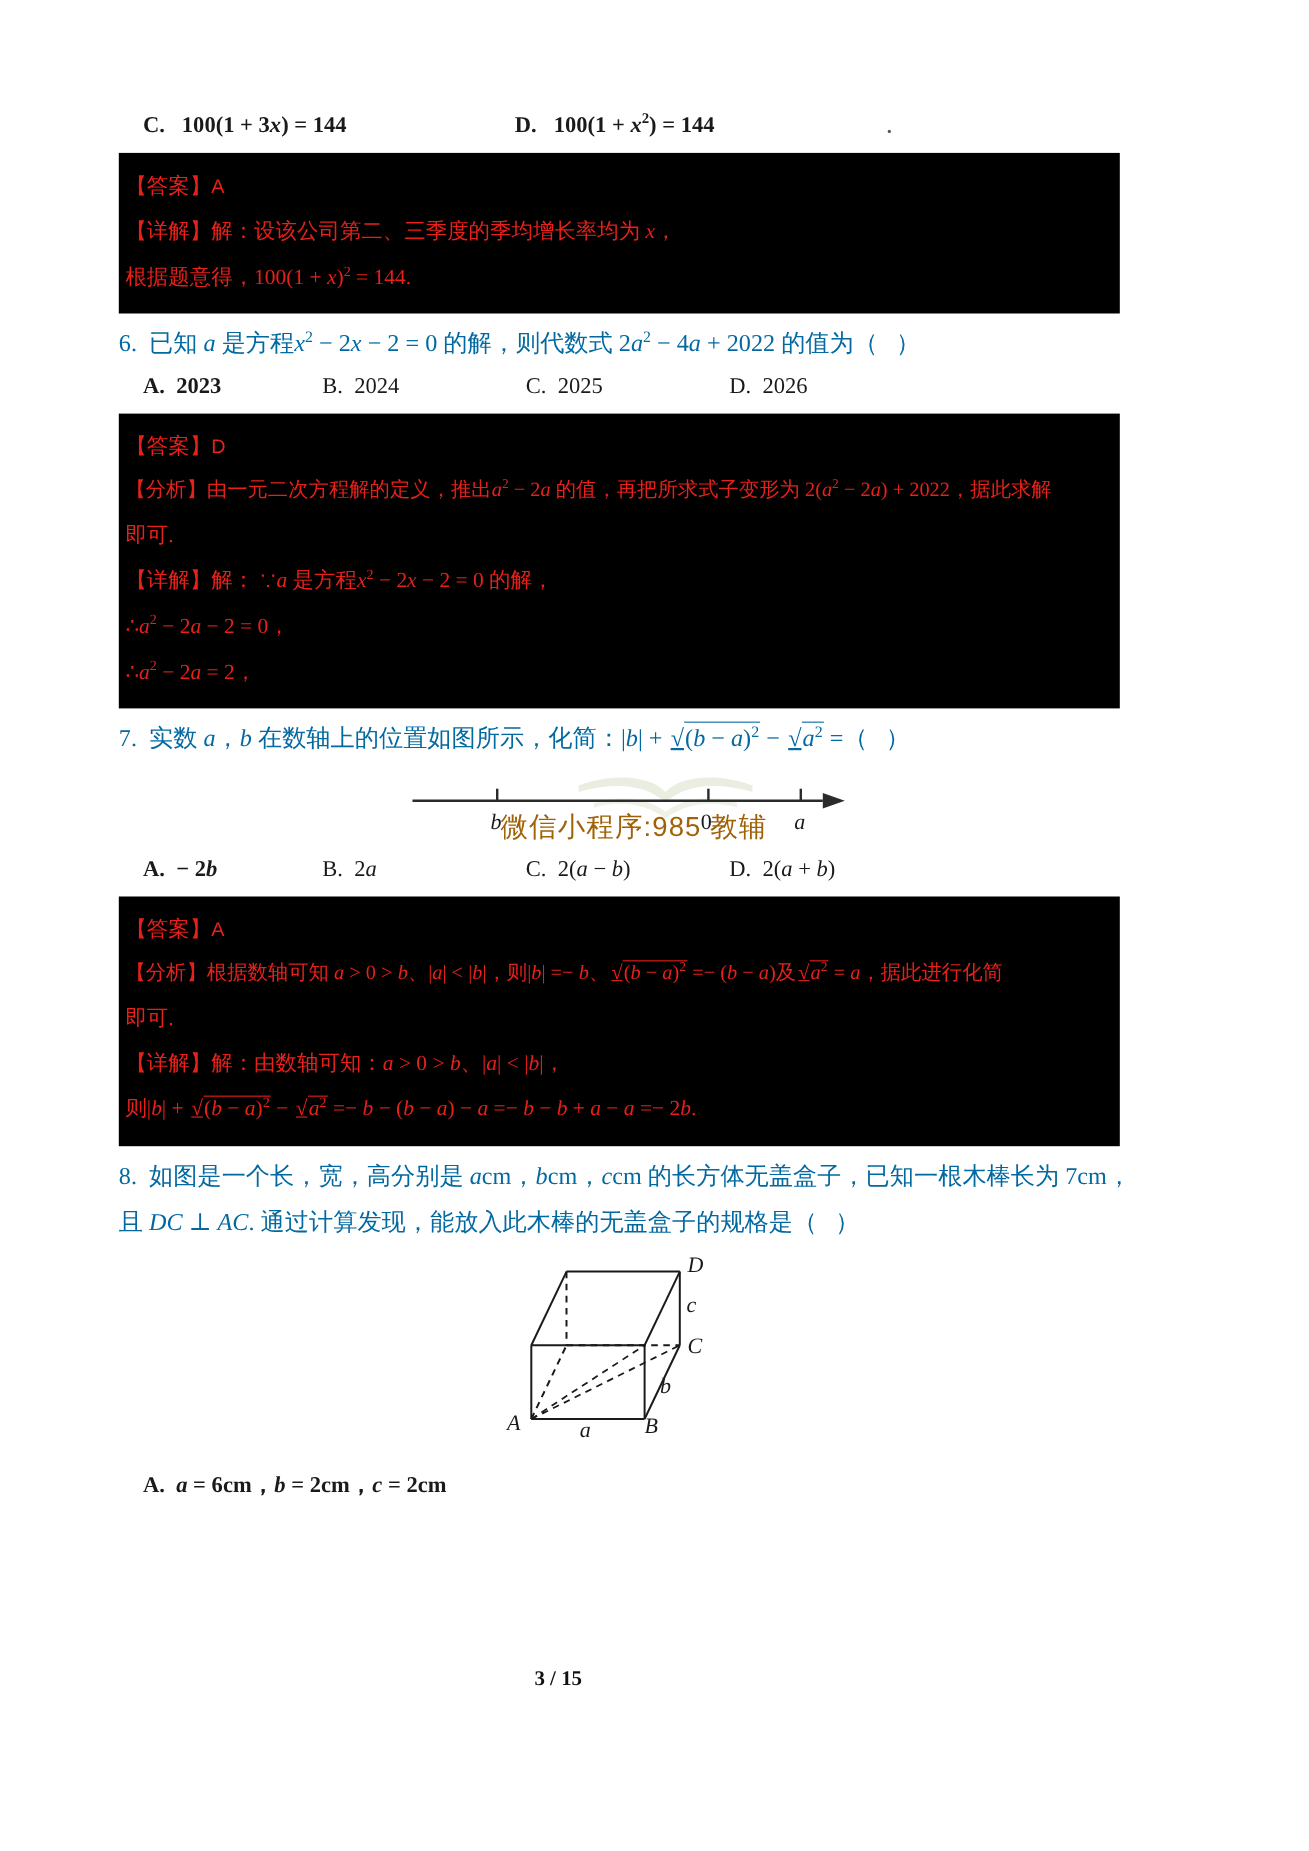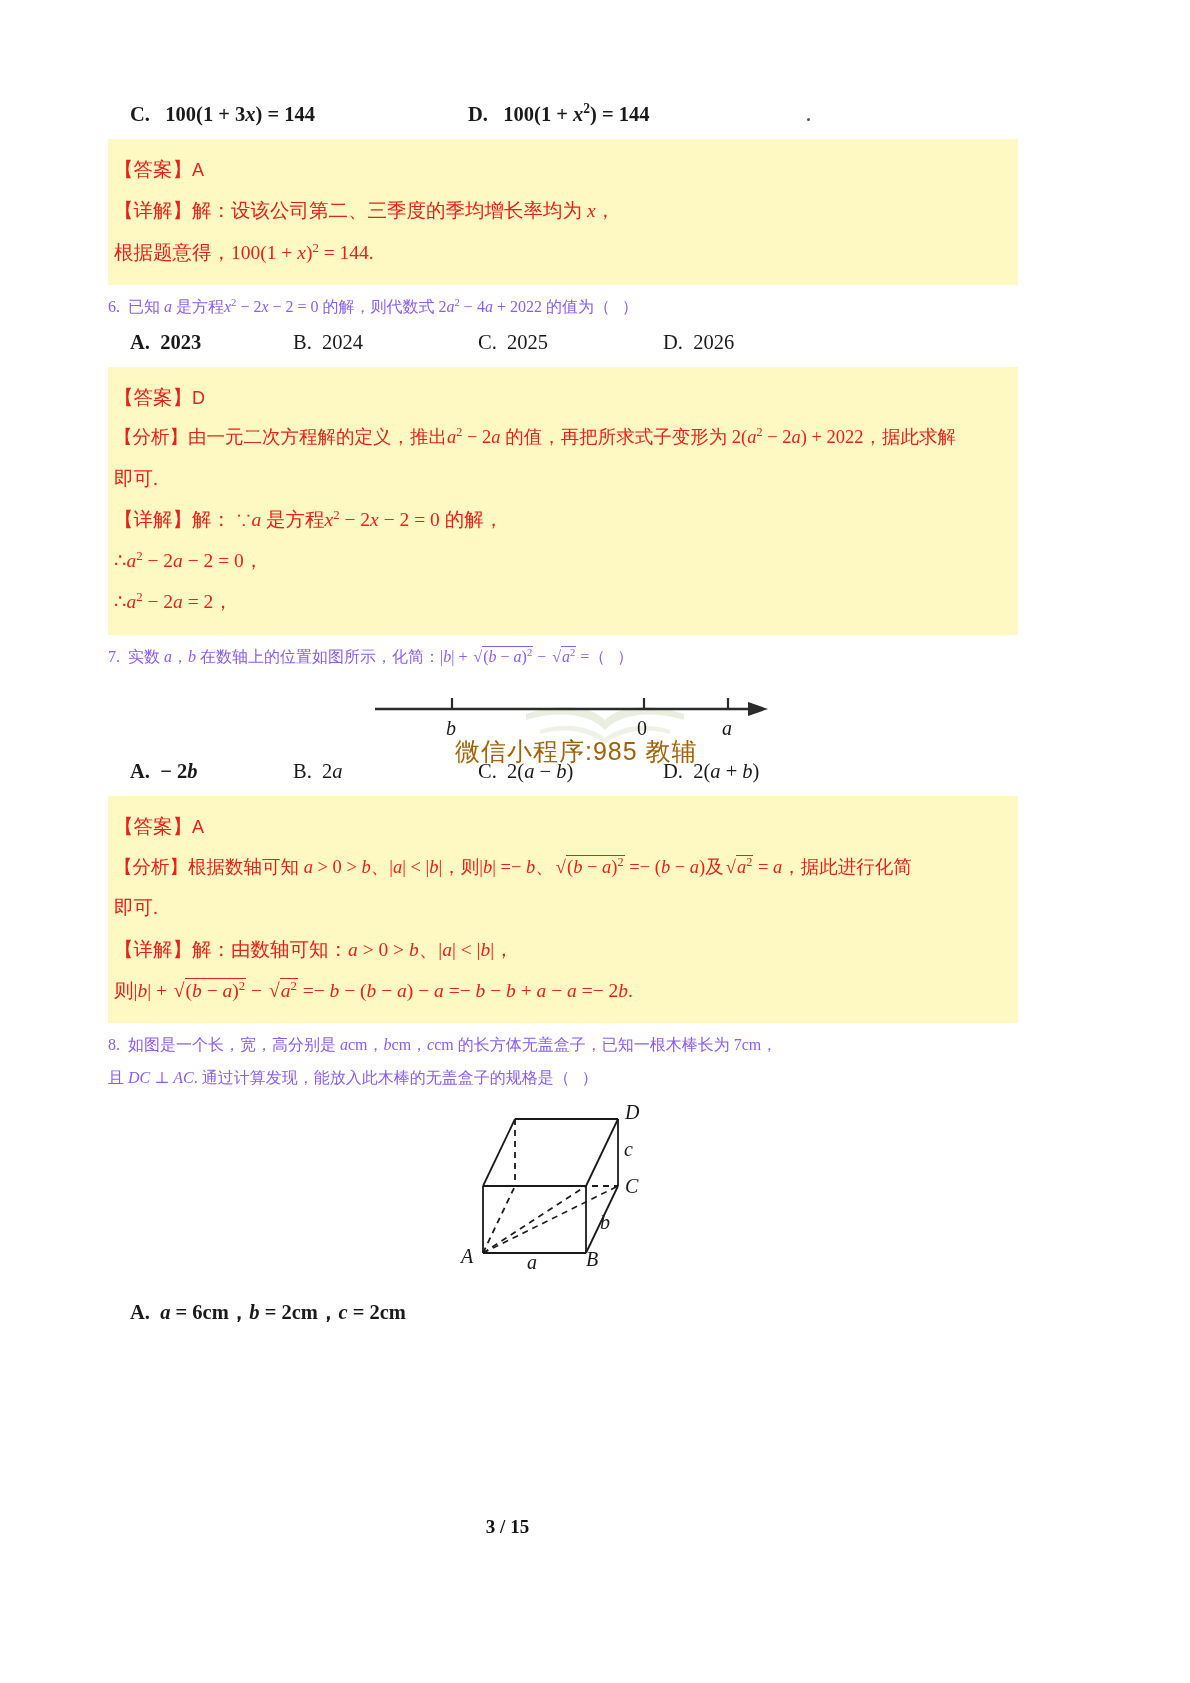--- a/index.html
+++ b/index.html
@@ -23,23 +23,23 @@
   }
   .content {
     position: absolute;
     left: 108px;
     top: 96px;
     width: 910px;
   }
 
   
   .q-line {
-    font-size: 16px;
+    font-size: 22px;
     line-height: 1.55;
-    color: #8b5cf6;
+    color: #0369a1;
     margin: 0;
     padding: 4px 0 4px 0;
     white-space: nowrap;
   }
   .opt-row {
     display: flex;
     font-size: 20.5px;
     color: #1a1a1a;
     padding: 7px 0 7px 0;
     margin: 0;
@@ -48,21 +48,21 @@
     display: block;
     white-space: nowrap;
   }
   .opt-4 .opt { width: 185px; }
   .opt-4 .opt:first-child { padding-left: 22px; width: 163px; font-weight: bold; }
   .opt-2 .opt { width: 360px; font-weight: bold; }
   .opt-2 .opt:first-child { padding-left: 22px; width: 338px; }
 
   
   .ans-block {
-    background: #fef9c3;
+    background: #000000;
     width: 910px;
     box-sizing: border-box;
     padding: 10px 6px 12px 6px;
     margin: 6px 0 6px 0;
   }
   .ans-line {
     color: #e8201a;
     font-size: 19.5px;
     line-height: 1.5;
     padding: 6px 0 6px 0;
@@ -83,20 +83,21 @@
   }
   sup {
     font-size: 0.66em;
     vertical-align: super;
     line-height: 0;
   }
   .rad {
     display: inline-block;
     position: relative;
     padding-left: 2px;
+    text-decoration: underline;
   }
   .radsym { font-style: normal; }
   .ovl {
     border-top: 1.3px solid currentColor;
     padding: 0 1px 0 1px;
     display: inline-block;
     line-height: 1.25;
   }
 
   

